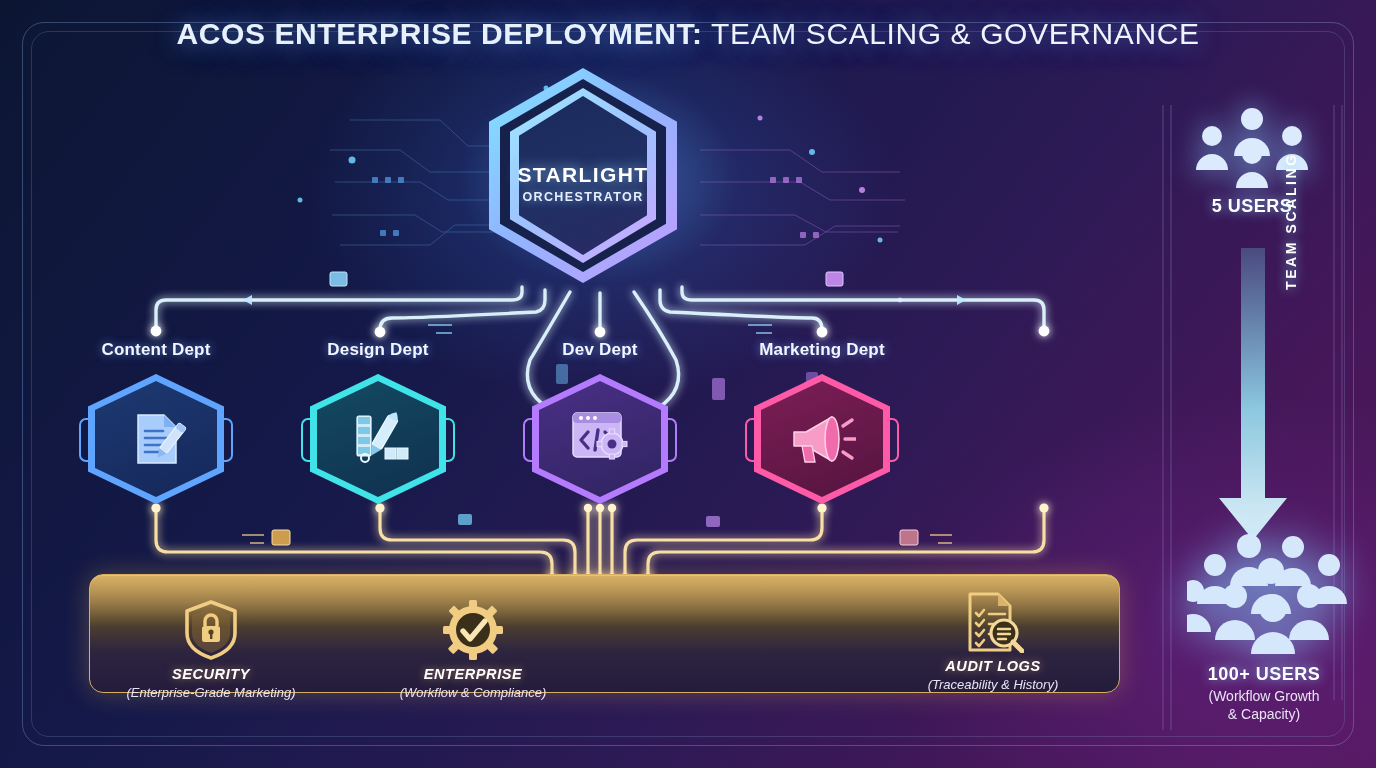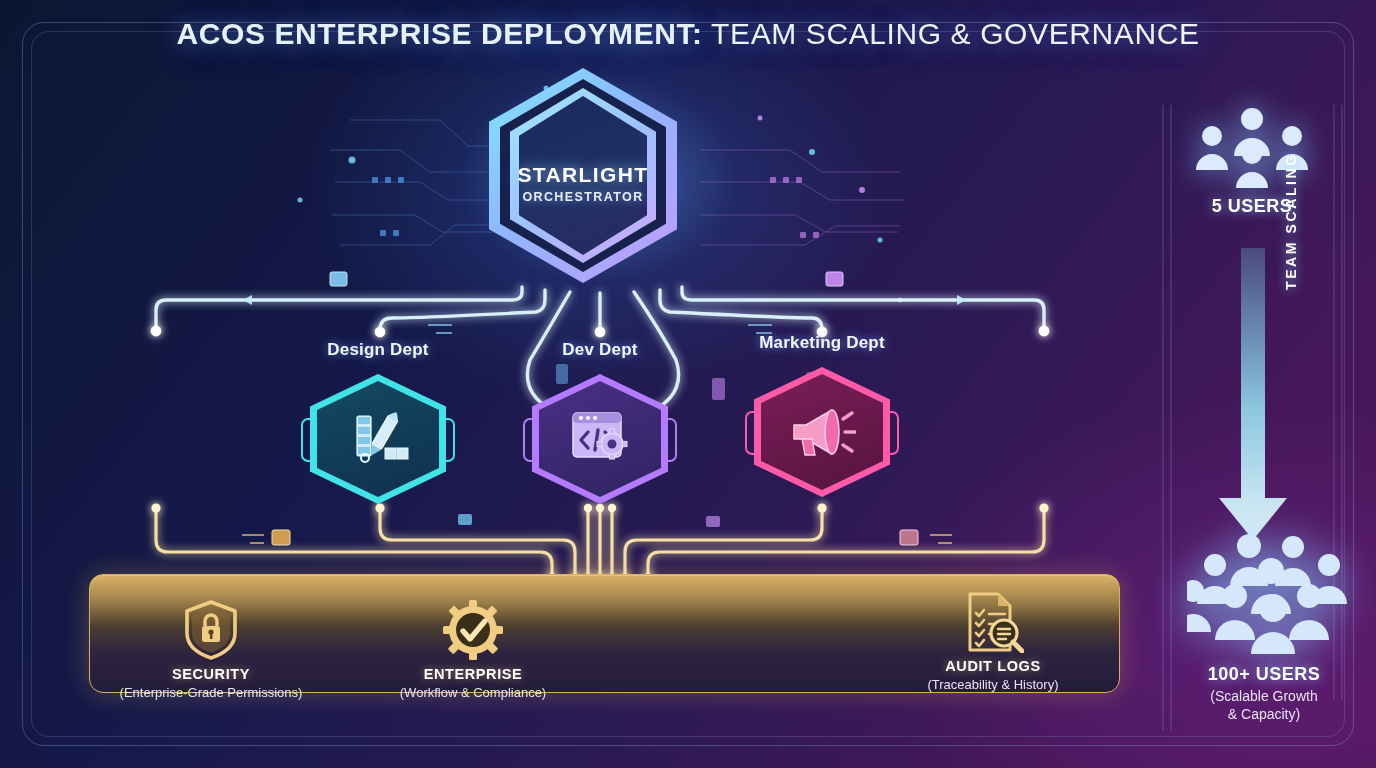--- a/index.html
+++ b/index.html
@@ -102,21 +102,21 @@
     border-radius:14px;
     background:linear-gradient(180deg, #a98342 0%, #8b6c38 14%, #54442c 38%, #2d2440 66%, #241c3c 100%);
     border:1.6px solid #d8af5e;
     box-shadow:0 0 26px rgba(230,180,80,.30), inset 0 1px 0 rgba(255,225,160,.45);
     overflow:hidden;
   }
   #gov .sheen {
     position:absolute; left:0; top:0; right:0; height:52px;
     background:linear-gradient(180deg, rgba(255,214,130,.55), rgba(255,200,110,0));
   }
-  #gov-items { position:absolute; left:89px; top:574px; width:1031px; height:160px; }
+  #gov-items { position:absolute; left:89px; top:574px; width:1031px; height:160px;font-style:italic; }
   .gitem { position:absolute; width:250px; text-align:center; }
   .gitem .giconwrap { height:72px; display:flex; align-items:center; justify-content:center; }
   .gitem .gname {
     font-size:14.5px; font-weight:bold; color:#ffffff; letter-spacing:.6px;
     text-shadow:0 0 9px rgba(255,210,130,.5);
   }
   .gitem .gsub { font-size:13px; color:#eae4f4; margin-top:3px; }
 
   
   #scaleCol { position:absolute; left:1148px; top:100px; width:208px; height:630px; }
@@ -329,20 +329,44 @@
     <div class="hexshape ring1"></div>
     <div class="ring1i"></div>
     <div class="ring2"></div>
     <div class="ring2i"></div>
     <div id="orch-text">
       <div class="t1">STARLIGHT</div>
       <div class="t2">ORCHESTRATOR</div>
     </div>
   </div>
 
+  <div class="dept" style="left:71px; top:340px;">
+    <div class="lbl">Content Dept</div>
+    <div class="hexwrap">
+      <div class="hexOut" style="background:#5fa4ff; box-shadow:0 0 30px rgba(79,147,255,.75);"></div>
+      <div class="hexIn" style="background:linear-gradient(160deg,#1d3a72,#15275a);"></div>
+      <div class="brk bl" style="border-color:#5fa4ff;"></div>
+      <div class="brk br" style="border-color:#5fa4ff;"></div>
+      <svg class="ic" width="64" height="64" viewBox="0 0 64 64">
+        <path d="M14 8 h26 l12 12 v36 h-38 z" fill="#a8ccfb" stroke="#d8e9ff" stroke-width="1.5"></path>
+        <path d="M40 8 v12 h12" fill="#7fb0ef"></path>
+        <g stroke="#3f73c8" stroke-width="2.6" stroke-linecap="round">
+          <path d="M21 24 h18"></path>
+            <path d="M21 31 h22"></path>
+            <path d="M21 38 h22"></path>
+            <path d="M21 45 h14"></path>
+        </g>
+        <g transform="rotate(38 46 34)">
+          <rect x="42" y="14" width="9" height="32" rx="2" fill="#cfe3fb" stroke="#eaf3ff" stroke-width="1.2"></rect>
+          <path d="M42 46 h9 l-4.5 9 z" fill="#8fb8ef"></path>
+          <rect x="42" y="14" width="9" height="6" rx="2" fill="#9fc4f5"></rect>
+        </g>
+      </svg>
+    </div>
+  </div>
 
   <div class="dept" style="left:293px; top:340px;">
     <div class="lbl">Design Dept</div>
     <div class="hexwrap">
       <div class="hexOut" style="background:#3fe3e8; box-shadow:0 0 30px rgba(63,227,232,.7);"></div>
       <div class="hexIn" style="background:linear-gradient(160deg,#134a62,#10304f);"></div>
       <div class="brk bl" style="border-color:#3fe3e8;"></div>
       <div class="brk br" style="border-color:#3fe3e8;"></div>
       <svg class="ic" width="66" height="66" viewBox="0 0 66 66">
         <rect x="12" y="10" width="14" height="40" rx="2" fill="#cfeaf8" stroke="#eaf8ff" stroke-width="1.2"></rect>
@@ -393,21 +417,21 @@
             <rect x="-2.6" y="-15" width="5.2" height="5"></rect>
               <rect x="-2.6" y="10" width="5.2" height="5"></rect>
             <rect x="-15" y="-2.6" width="5" height="5.2"></rect>
               <rect x="10" y="-2.6" width="5" height="5.2"></rect>
           </g>
         </g>
       </svg>
     </div>
   </div>
 
-  <div class="dept" style="left:737px; top:333px;">
+  <div class="dept" style="left:737px; top:340px;">
     <div class="lbl">Marketing Dept</div>
     <div class="hexwrap">
       <div class="hexOut" style="background:#ff5aa8; box-shadow:0 0 30px rgba(255,90,168,.7);"></div>
       <div class="hexIn" style="background:linear-gradient(160deg,#7c1e56,#551440);"></div>
       <div class="brk bl" style="border-color:#ff5aa8;"></div>
       <div class="brk br" style="border-color:#ff5aa8;"></div>
       <svg class="ic" width="68" height="58" viewBox="0 0 68 58">
         <path d="M6 22 h12 l26 -15 v44 l-26 -15 h-12 z" fill="#f79cc6" stroke="#ffd0e6" stroke-width="1.5" stroke-linejoin="round"></path>
         <ellipse cx="44" cy="29" rx="7" ry="22" fill="#f06bab" stroke="#ffd0e6" stroke-width="1.5"></ellipse>
         <path d="M14 36 h10 l3 16 h-10 z" fill="#f06bab" stroke="#ffd0e6" stroke-width="1.3"></path>
@@ -432,21 +456,21 @@
         <svg width="56" height="62" viewBox="0 0 56 62">
           <path d="M28 3 L52 12 v22 q0 17 -24 25 q-24 -8 -24 -25 V12 z" fill="none" stroke="#f0cd82" stroke-width="3.6" stroke-linejoin="round"></path>
           <path d="M28 9 L47 16 v18 q0 13 -19 20 q-19 -7 -19 -20 V16 z" fill="#8b6b36" opacity=".45"></path>
           <rect x="19" y="27" width="18" height="16" rx="2.5" fill="#f0cd82"></rect>
           <path d="M22 27 v-5 a6 6 0 0 1 12 0 v5" fill="none" stroke="#f0cd82" stroke-width="3.4"></path>
           <circle cx="28" cy="33" r="2.6" fill="#5a4420"></circle>
           <rect x="27" y="34" width="2.4" height="6" fill="#5a4420"></rect>
         </svg>
       </div>
       <div class="gname">SECURITY</div>
-      <div class="gsub">(Enterprise-Grade Permissions)</div>
+      <div class="gsub">(Enterprise-Grade Marketing)</div>
     </div>
 
     <div class="gitem" style="left:259px; top:20px;">
       <div class="giconwrap">
         <svg width="62" height="62" viewBox="0 0 62 62">
           <g fill="#f0cd82">
             <circle cx="31" cy="31" r="24"></circle>
             <g>
               <rect x="27" y="1" width="8" height="9" rx="1.5"></rect>
                 <rect x="27" y="52" width="8" height="9" rx="1.5"></rect>
@@ -559,21 +583,21 @@
               <path d="M-20 56 a20 20 0 0 1 40 0 z"></path>
             </g>
           <g transform="translate(86,62)">
               <circle cx="0" cy="14" r="14"></circle>
               <path d="M-22 60 a22 22 0 0 1 44 0 z"></path>
             </g>
         </g>
       </svg>
       <div class="cap">100+ USERS</div>
       <div class="sub">
-        <span>(Scalable Growth</span><br>
+        <span>(Workflow Growth</span><br>
         <span>&amp; Capacity)</span>
       </div>
     </div>
   </div>
 
   <div id="teamScalingLabel">TEAM SCALING</div>
 
 </div>
 
 </body></html>

